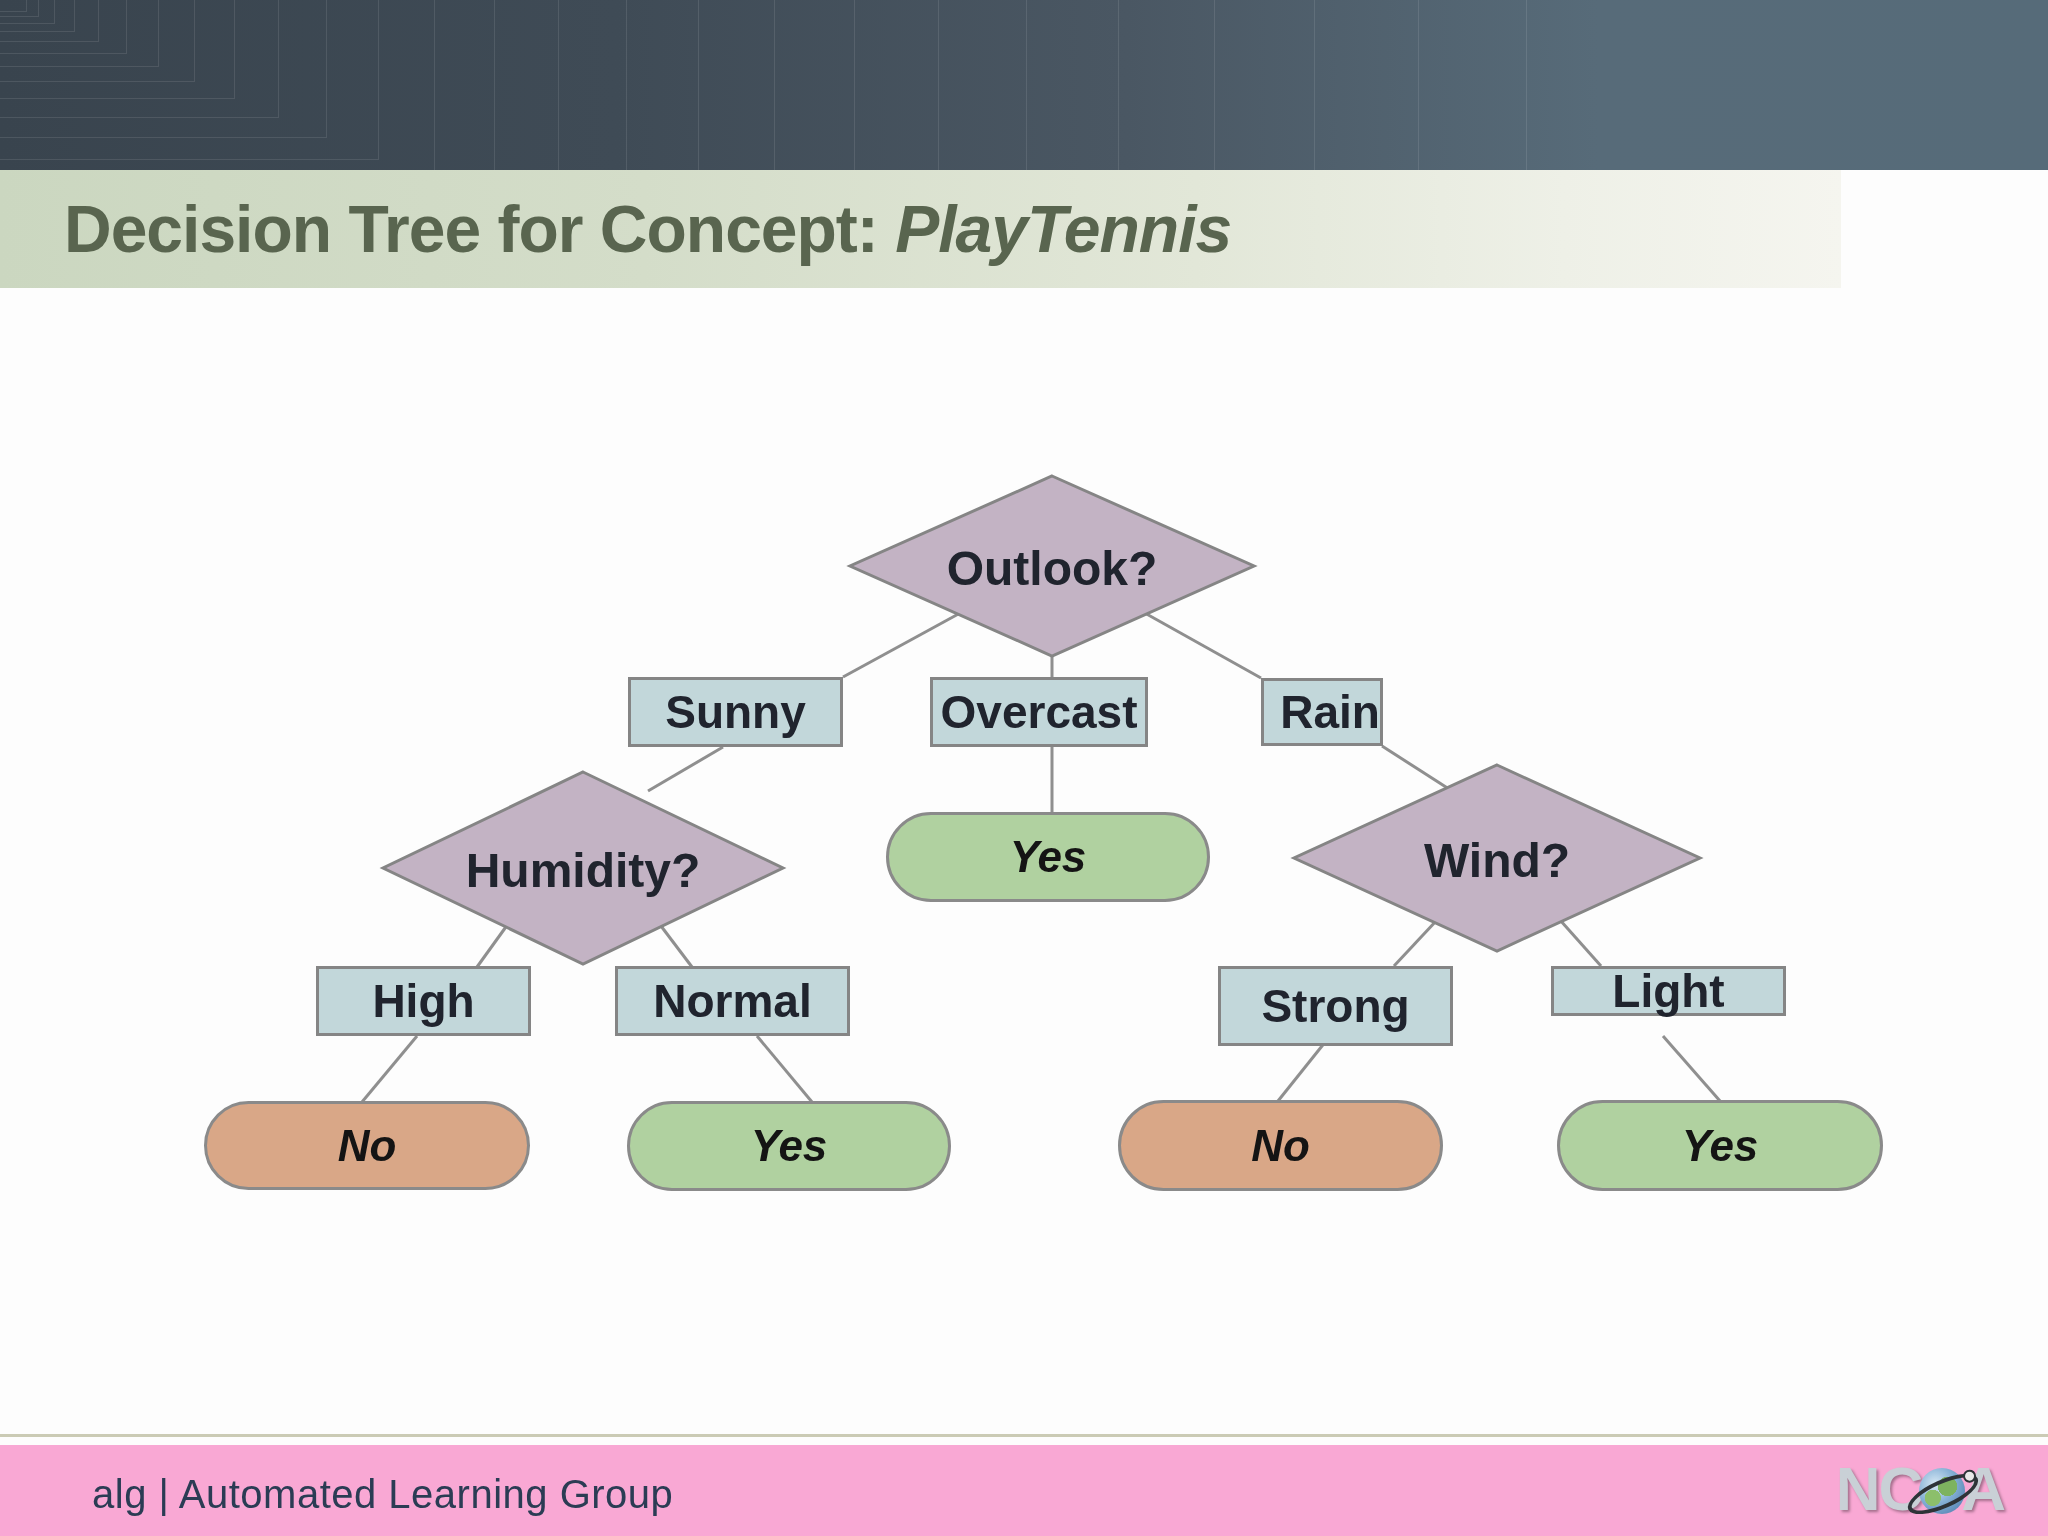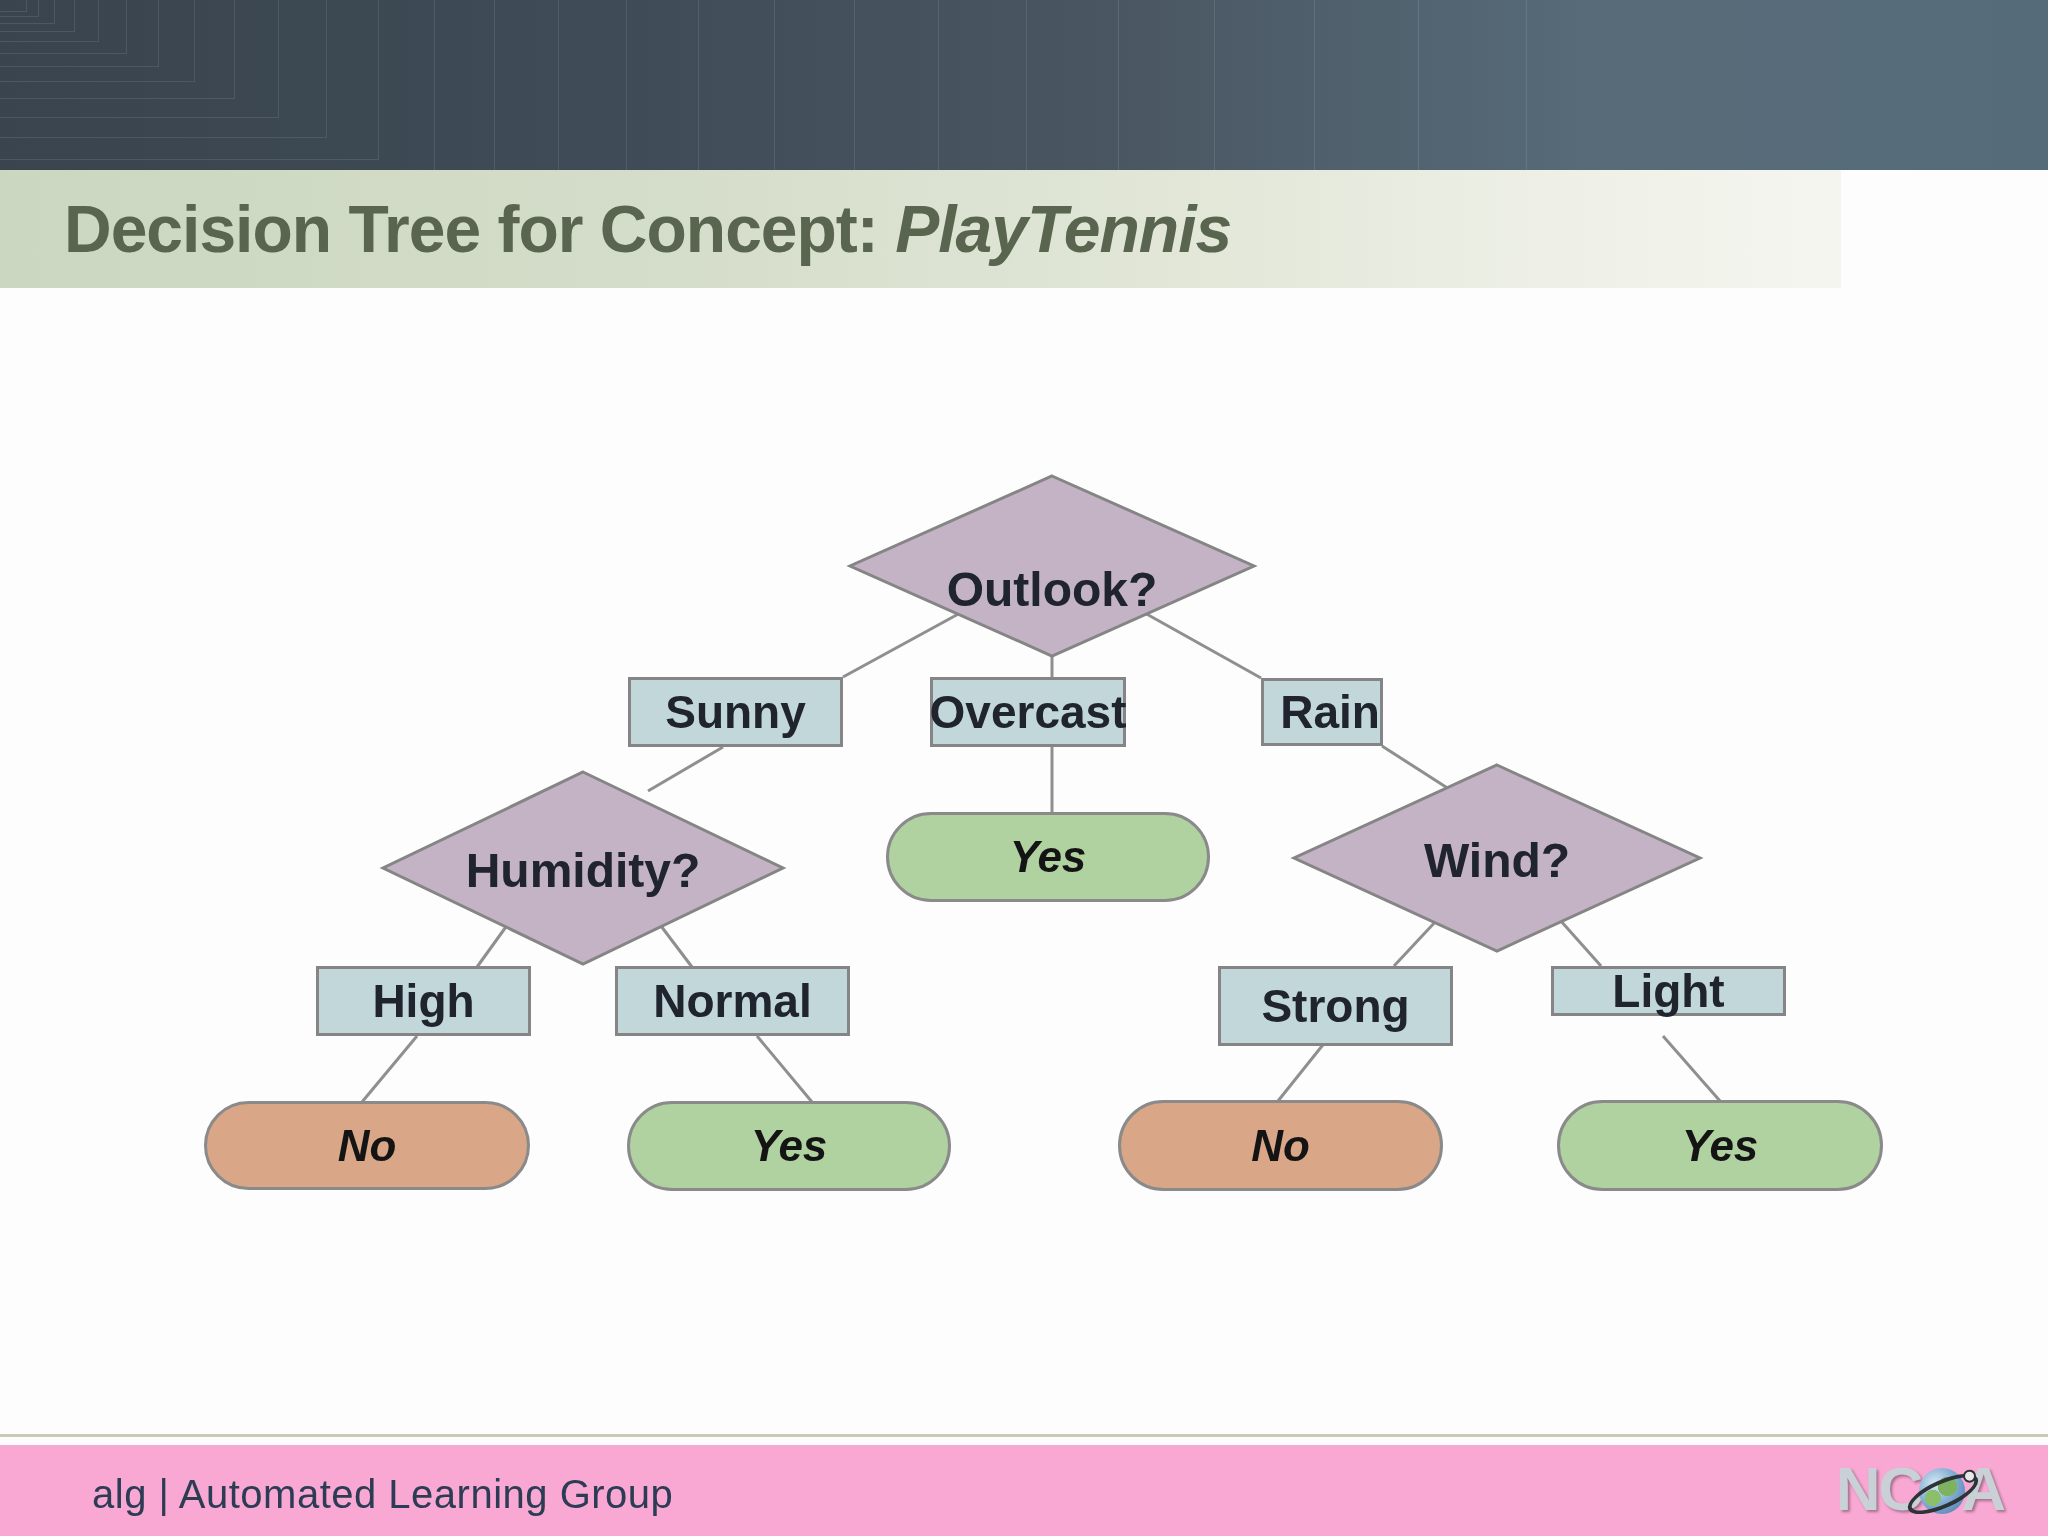--- a/index.html
+++ b/index.html
@@ -127,25 +127,25 @@
       <line x1="757" y1="1036" x2="812" y2="1102" stroke="#8f8f8f" stroke-width="3"></line>
       <line x1="1437" y1="920" x2="1394" y2="966" stroke="#8f8f8f" stroke-width="3"></line>
       <line x1="1560" y1="920" x2="1601" y2="966" stroke="#8f8f8f" stroke-width="3"></line>
       <line x1="1330" y1="1036" x2="1278" y2="1101" stroke="#8f8f8f" stroke-width="3"></line>
       <line x1="1663" y1="1036" x2="1720" y2="1101" stroke="#8f8f8f" stroke-width="3"></line>
       <polygon points="1052,476 1254,566 1052,656 850,566" fill="#c3b3c4" stroke="#858585" stroke-width="3"></polygon>
       <polygon points="583,772 783,868 583,964 383,868" fill="#c3b3c4" stroke="#858585" stroke-width="3"></polygon>
       <polygon points="1497,765 1700,858 1497,951 1294,858" fill="#c3b3c4" stroke="#858585" stroke-width="3"></polygon>
     </svg>
   <div id="tree-layer">
-      <div class="node-label decision-label" style="left: 1052px; top: 589px;">Outlook?</div>
+      <div class="node-label decision-label" style="left: 1052px; top: 568px;">Outlook?</div>
       <div class="node-label decision-label" style="left: 583px; top: 870px;">Humidity?</div>
       <div class="node-label decision-label" style="left: 1497px; top: 860px;">Wind?</div>
       <div class="branch" style="left: 628px; top: 677px; width: 215px; height: 70px;">Sunny</div>
-      <div class="branch" style="left: 930px; top: 677px; width: 196px; height: 70px;">Overcast</div>
+      <div class="branch" style="left: 930px; top: 677px; width: 218px; height: 70px;">Overcast</div>
       <div class="branch" style="left: 1261px; top: 678px; width: 122px; height: 68px; padding-left: 16px;">Rain</div>
       <div class="branch" style="left: 316px; top: 966px; width: 215px; height: 70px;">High</div>
       <div class="branch" style="left: 615px; top: 966px; width: 235px; height: 70px;">Normal</div>
       <div class="branch" style="left: 1218px; top: 966px; width: 235px; height: 80px;">Strong</div>
       <div class="branch" style="left: 1551px; top: 966px; width: 235px; height: 50px;">Light</div>
       <div class="leaf yes" style="left: 886px; top: 812px; width: 324px; height: 90px; border-radius: 45px;">Yes</div>
       <div class="leaf no" style="left: 204px; top: 1101px; width: 326px; height: 89px; border-radius: 44.5px;">No</div>
       <div class="leaf yes" style="left: 627px; top: 1101px; width: 324px; height: 90px; border-radius: 45px;">Yes</div>
       <div class="leaf no" style="left: 1118px; top: 1100px; width: 325px; height: 91px; border-radius: 45.5px;">No</div>
       <div class="leaf yes" style="left: 1557px; top: 1100px; width: 326px; height: 91px; border-radius: 45.5px;">Yes</div>

